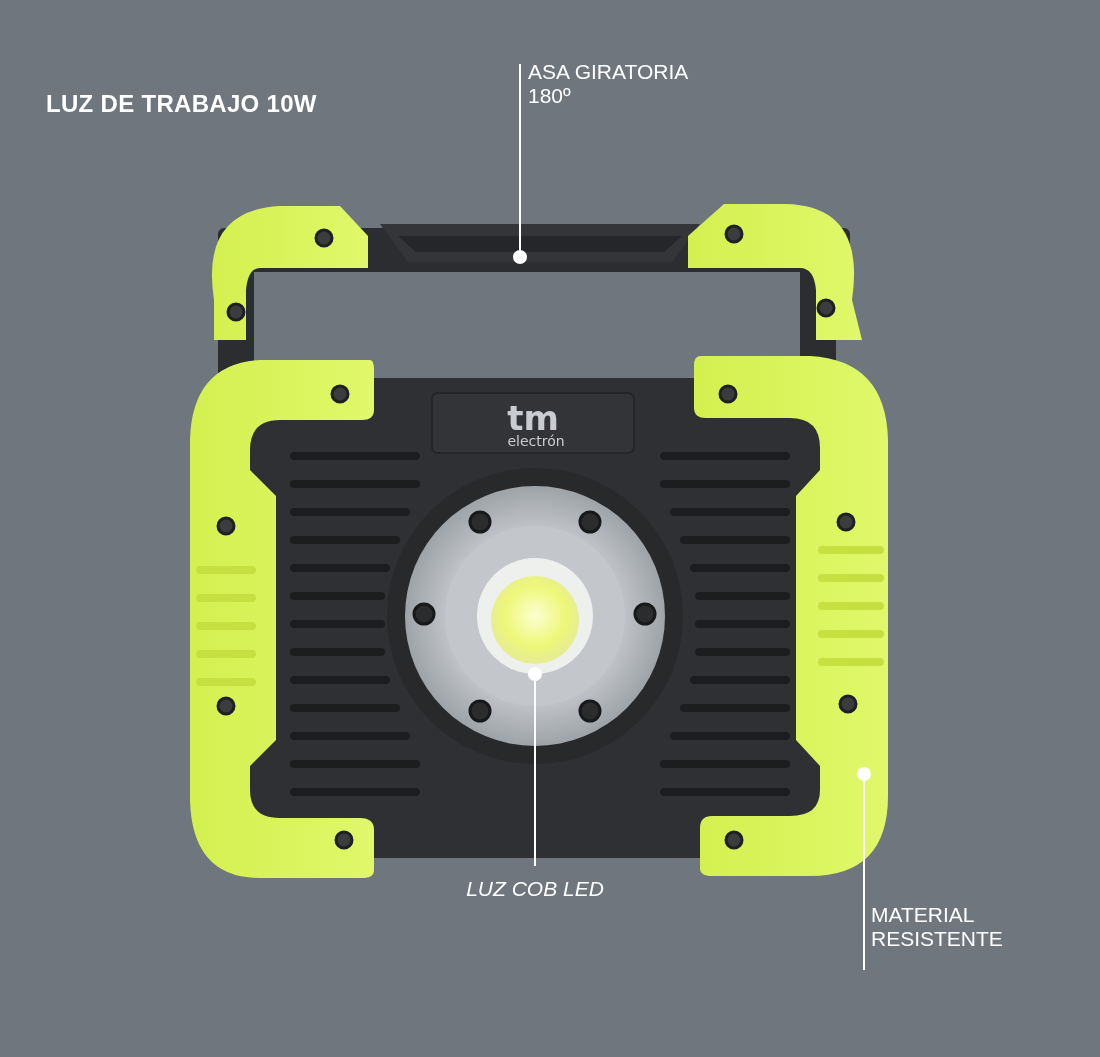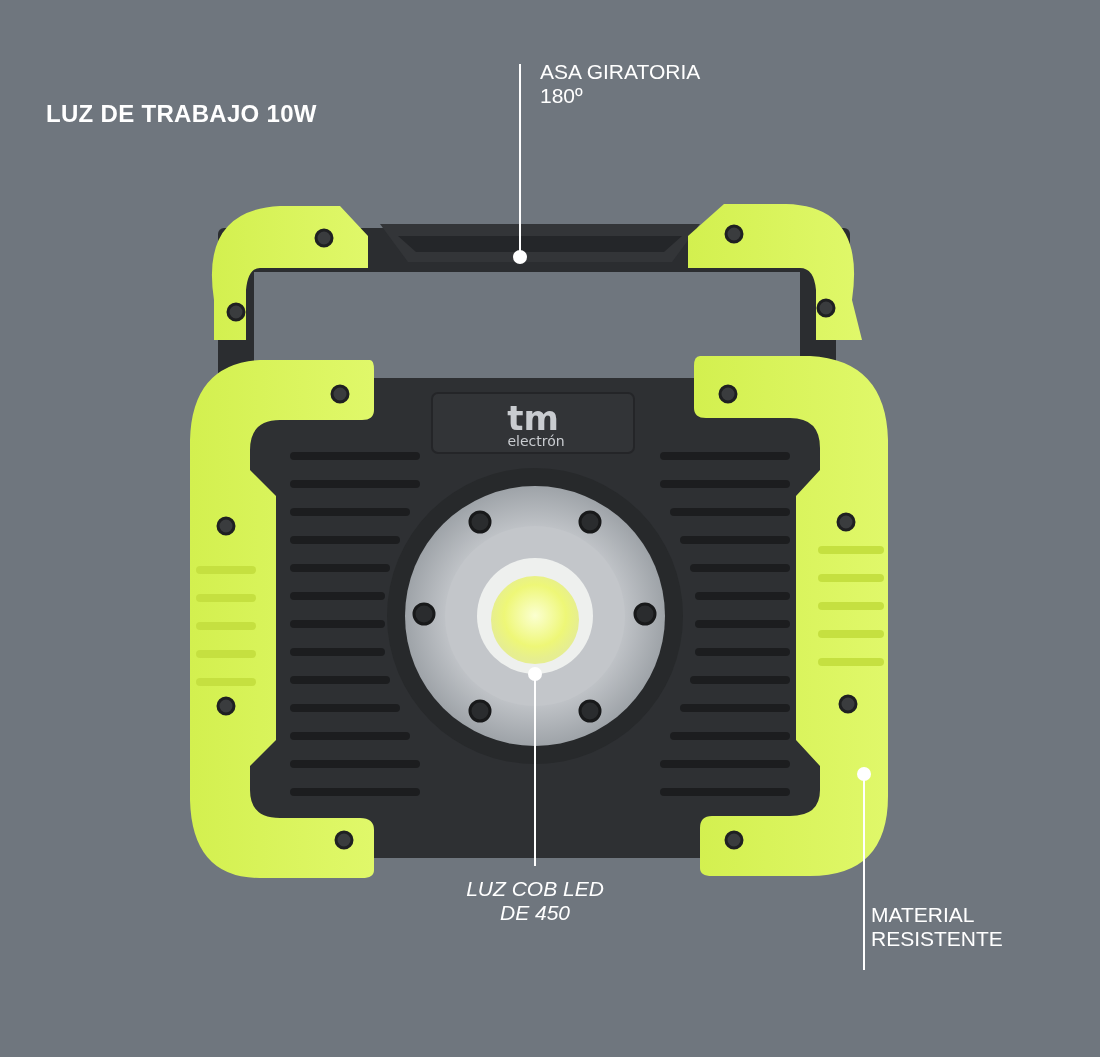--- a/index.html
+++ b/index.html
@@ -1,17 +1,17 @@
 <!DOCTYPE html>
 <html><head>
 <meta charset="utf-8">
 <style>
   html, body { margin:0; padding:0; }
   body { width:1100px; height:1057px; background:#6f767e; position:relative; overflow:hidden; font-family:"Liberation Sans", sans-serif; color:#fff; }
-  .title { position:absolute; left:46px; top:100px; font-size:24px; font-weight:bold; letter-spacing:0.3px; color:#fff; }
+  .title { position:absolute; left:46px; top:90px; font-size:24px; font-weight:bold; letter-spacing:0.3px; color:#fff; }
   .callout-text { position:absolute; font-size:21px; line-height:24px; color:#fff; }
   .line { position:absolute; width:2px; background:#fff; }
   .dot { position:absolute; width:14px; height:14px; border-radius:50%; background:#fff; }
   svg.product { position:absolute; left:0; top:0; }
 </style>
 </head>
 <body>
 
 <div class="title">LUZ DE TRABAJO 10W</div>
 
@@ -123,30 +123,29 @@
   <g fill="#3a3c3e" stroke="#1f2022" stroke-width="3">
     <circle cx="728" cy="394" r="8"></circle>
     <circle cx="846" cy="522" r="8"></circle>
     <circle cx="848" cy="704" r="8"></circle>
     <circle cx="734" cy="840" r="8"></circle>
   </g>
 </svg>
 
 <div class="line" style="left:519px; top:64px; height:192px;"></div>
 <div class="dot" style="left:513px; top:250px;"></div>
-<div class="callout-text" style="left:540px; top:60px;">
+<div class="callout-text" style="left:528px; top:60px;">
   <div>ASA GIRATORIA</div>
   <div>180º</div>
 </div>
 
 <div class="dot" style="left:528px; top:667px;"></div>
 <div class="line" style="left:534px; top:674px; height:192px;"></div>
 <div class="callout-text" style="left:435px; top:877px; width:200px; text-align:center;font-style:italic;">
   <div>LUZ COB LED</div>
-  <div>DE 450</div>
 </div>
 
 <div class="dot" style="left:857px; top:767px;"></div>
 <div class="line" style="left:863px; top:774px; height:196px;"></div>
 <div class="callout-text" style="left:871px; top:903px;">
   <div>MATERIAL</div>
   <div>RESISTENTE</div>
 </div>
 
 </body></html>

